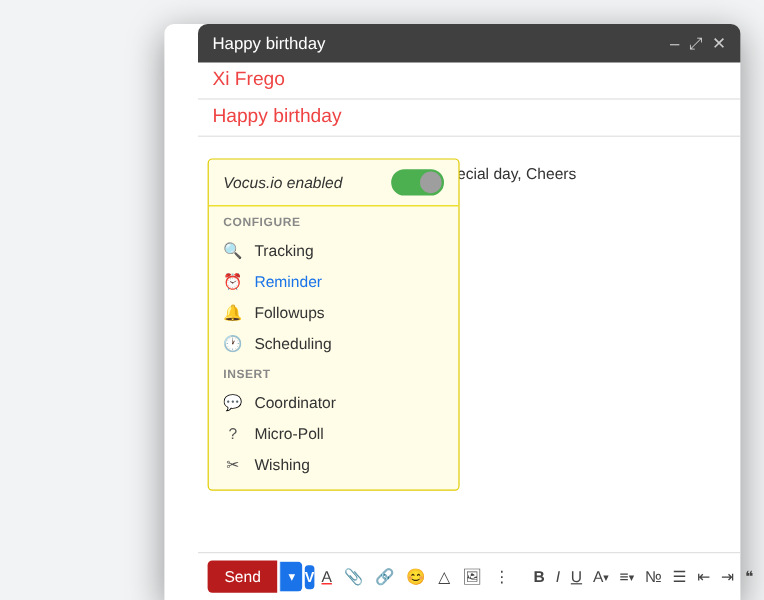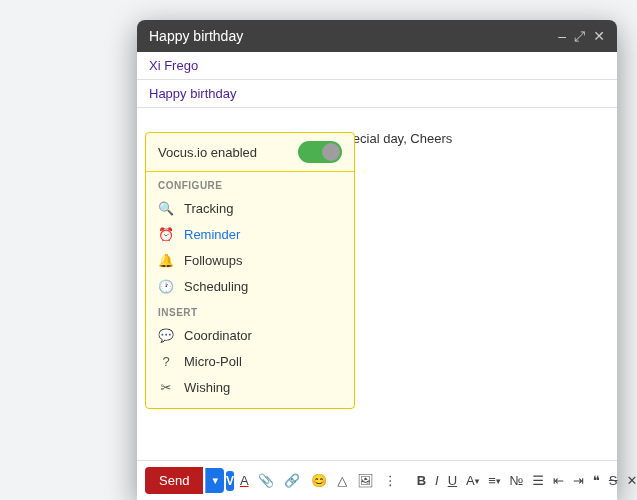--- a/index.html
+++ b/index.html
@@ -17,20 +17,21 @@
 
     .compose-window {
       width: 480px;
       background: #fff;
       border-radius: 8px 8px 0 0;
       box-shadow: 0 8px 30px rgba(0,0,0,0.4);
       display: flex;
       flex-direction: column;
       margin-right: 20px;
       height: 480px;
+      padding-left: 28px;
     }
 
     .compose-header {
       background: #404040;
       color: #fff;
       padding: 8px 12px;
       border-radius: 8px 8px 0 0;
       display: flex;
       align-items: center;
       justify-content: space-between;
@@ -58,22 +59,22 @@
     .compose-body {
       display: flex;
       flex-direction: column;
       flex: 1;
       overflow: hidden;
       position: relative;
     }
 
     .compose-field {
       padding: 6px 12px;
-      font-size: 13px;
-      color: #4c1d95;
+      font-size: 16px;
+      color: #ef4444;
       border-bottom: 1px solid #e0e0e0;
     }
 
     .compose-content {
       padding: 8px 12px;
       font-size: 13px;
       color: #333;
       flex: 1;
     }
 
@@ -88,20 +89,21 @@
       z-index: 10;
       padding-bottom: 8px;
     }
 
     .vocus-header {
       display: flex;
       align-items: center;
       justify-content: space-between;
       padding: 8px 12px;
       border-bottom: 1px solid #e8d800;
+      font-style: italic;
     }
 
     .vocus-label {
       font-size: 13px;
       font-weight: 500;
       color: #333;
     }
 
     .toggle-switch {
       position: relative;

